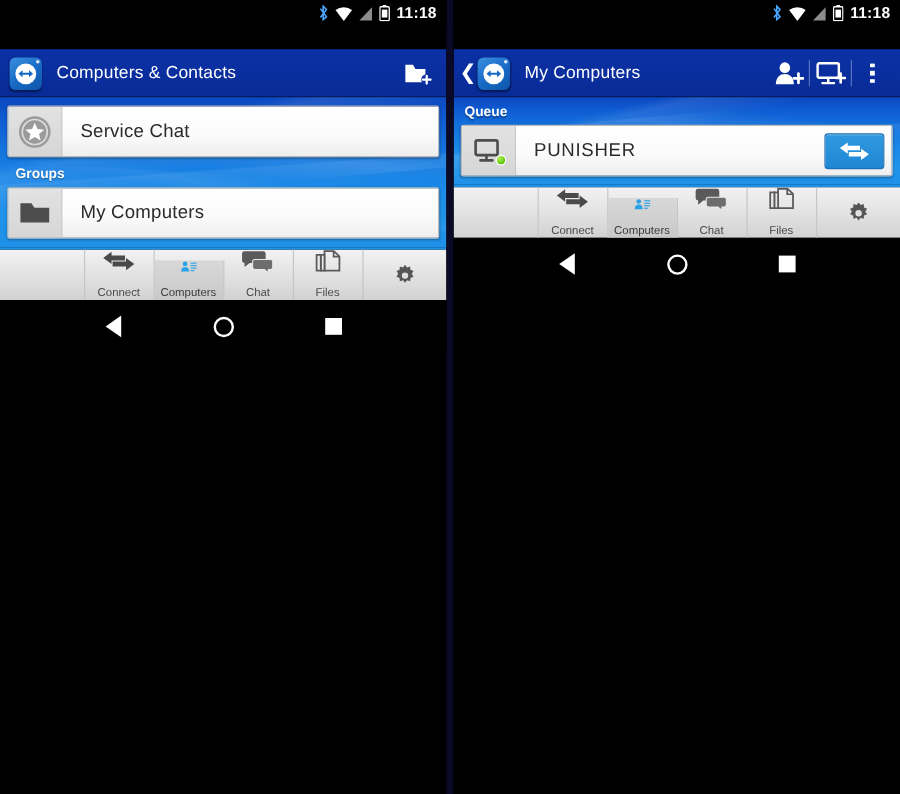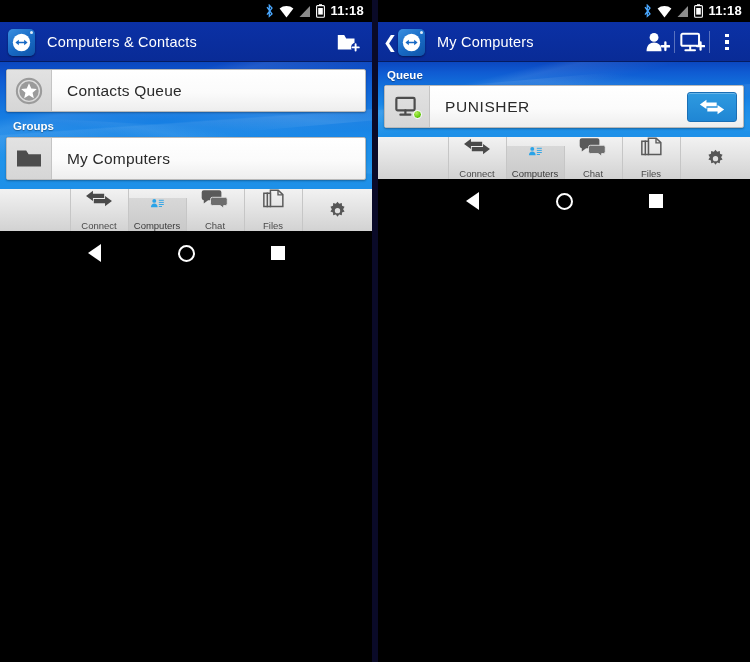--- a/index.html
+++ b/index.html
@@ -27,20 +27,21 @@
     letter-spacing:0.2px; line-height:22px;
   }
   .sicon { display:block; }
 
   
   .appbar {
     height:40px; background:#0a2ea0;
     background:linear-gradient(180deg,#0b31a6 0%,#092b96 100%);
     display:flex; align-items:center; padding:0 6px 0 8px;
     position:relative;
+    margin-top:19px;
   }
   .appbar.right { padding-left:4px; }
   .appbar:after{
     content:""; position:absolute; left:0; right:0; bottom:0;
     height:1px; background:rgba(0,0,0,.35);
   }
   .backchev {
     width:16px; height:40px; display:flex; align-items:center;
     justify-content:center; color:#fff; font-size:17px;
     font-family:"DejaVu Sans", sans-serif; line-height:1;
@@ -210,21 +211,21 @@
       <div class="listwrap">
 
         <div class="row">
           <div class="thumb">
             <svg width="28" height="28" viewBox="0 0 30 30">
               <circle cx="15" cy="15" r="13" fill="none" stroke="#9b9b9b" stroke-width="2.2"></circle>
               <circle cx="15" cy="15" r="10.4" fill="#9b9b9b"></circle>
               <path d="M15 6.8 L17.4 12.4 L23.4 12.9 L18.8 16.8 L20.2 22.7 L15 19.5 L9.8 22.7 L11.2 16.8 L6.6 12.9 L12.6 12.4 Z" fill="#ffffff"></path>
             </svg>
           </div>
-          <div class="label">Contacts Queue</div>
+          <div class="label">Service Chat</div>
         </div>
 
         <div class="grouphdr">Groups</div>
 
         <div class="row">
           <div class="thumb">
             <svg width="26" height="21" viewBox="0 0 26 21">
               <path d="M1 2.4 L1 18.4 L25 18.4 L25 6.2 L12.6 6.2 L10.2 2.4 Z" fill="#4d4d4d"></path>
             </svg>
           </div>

